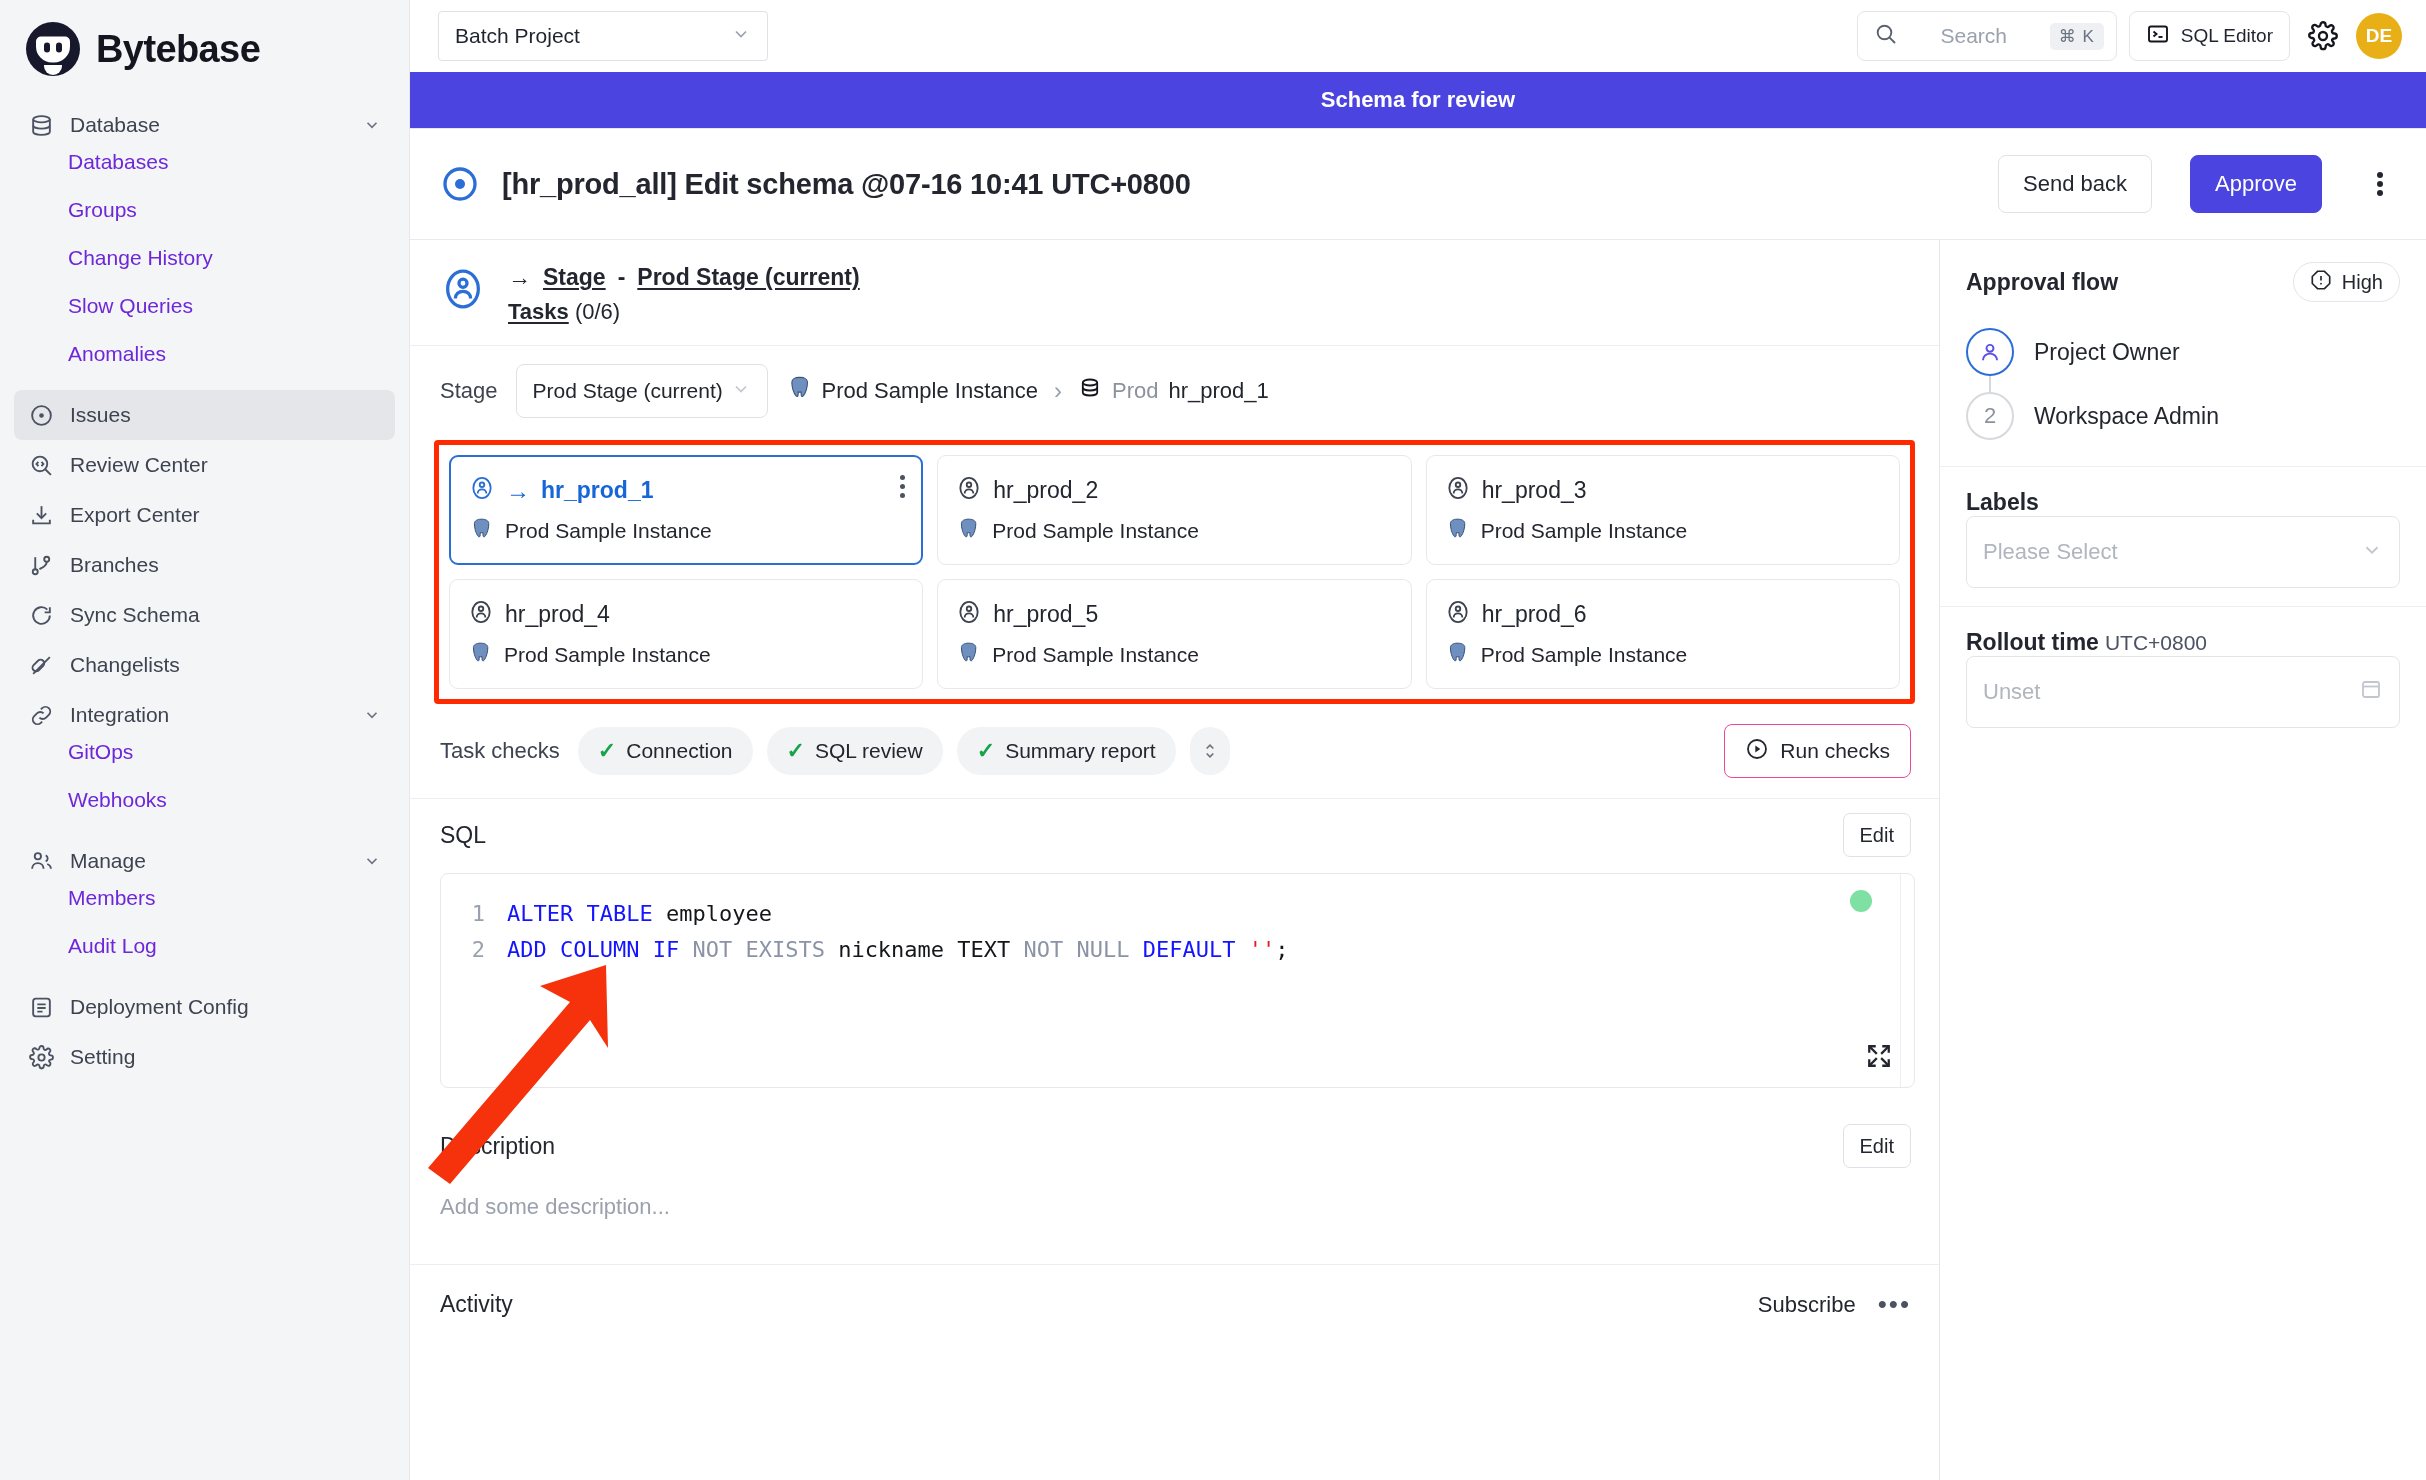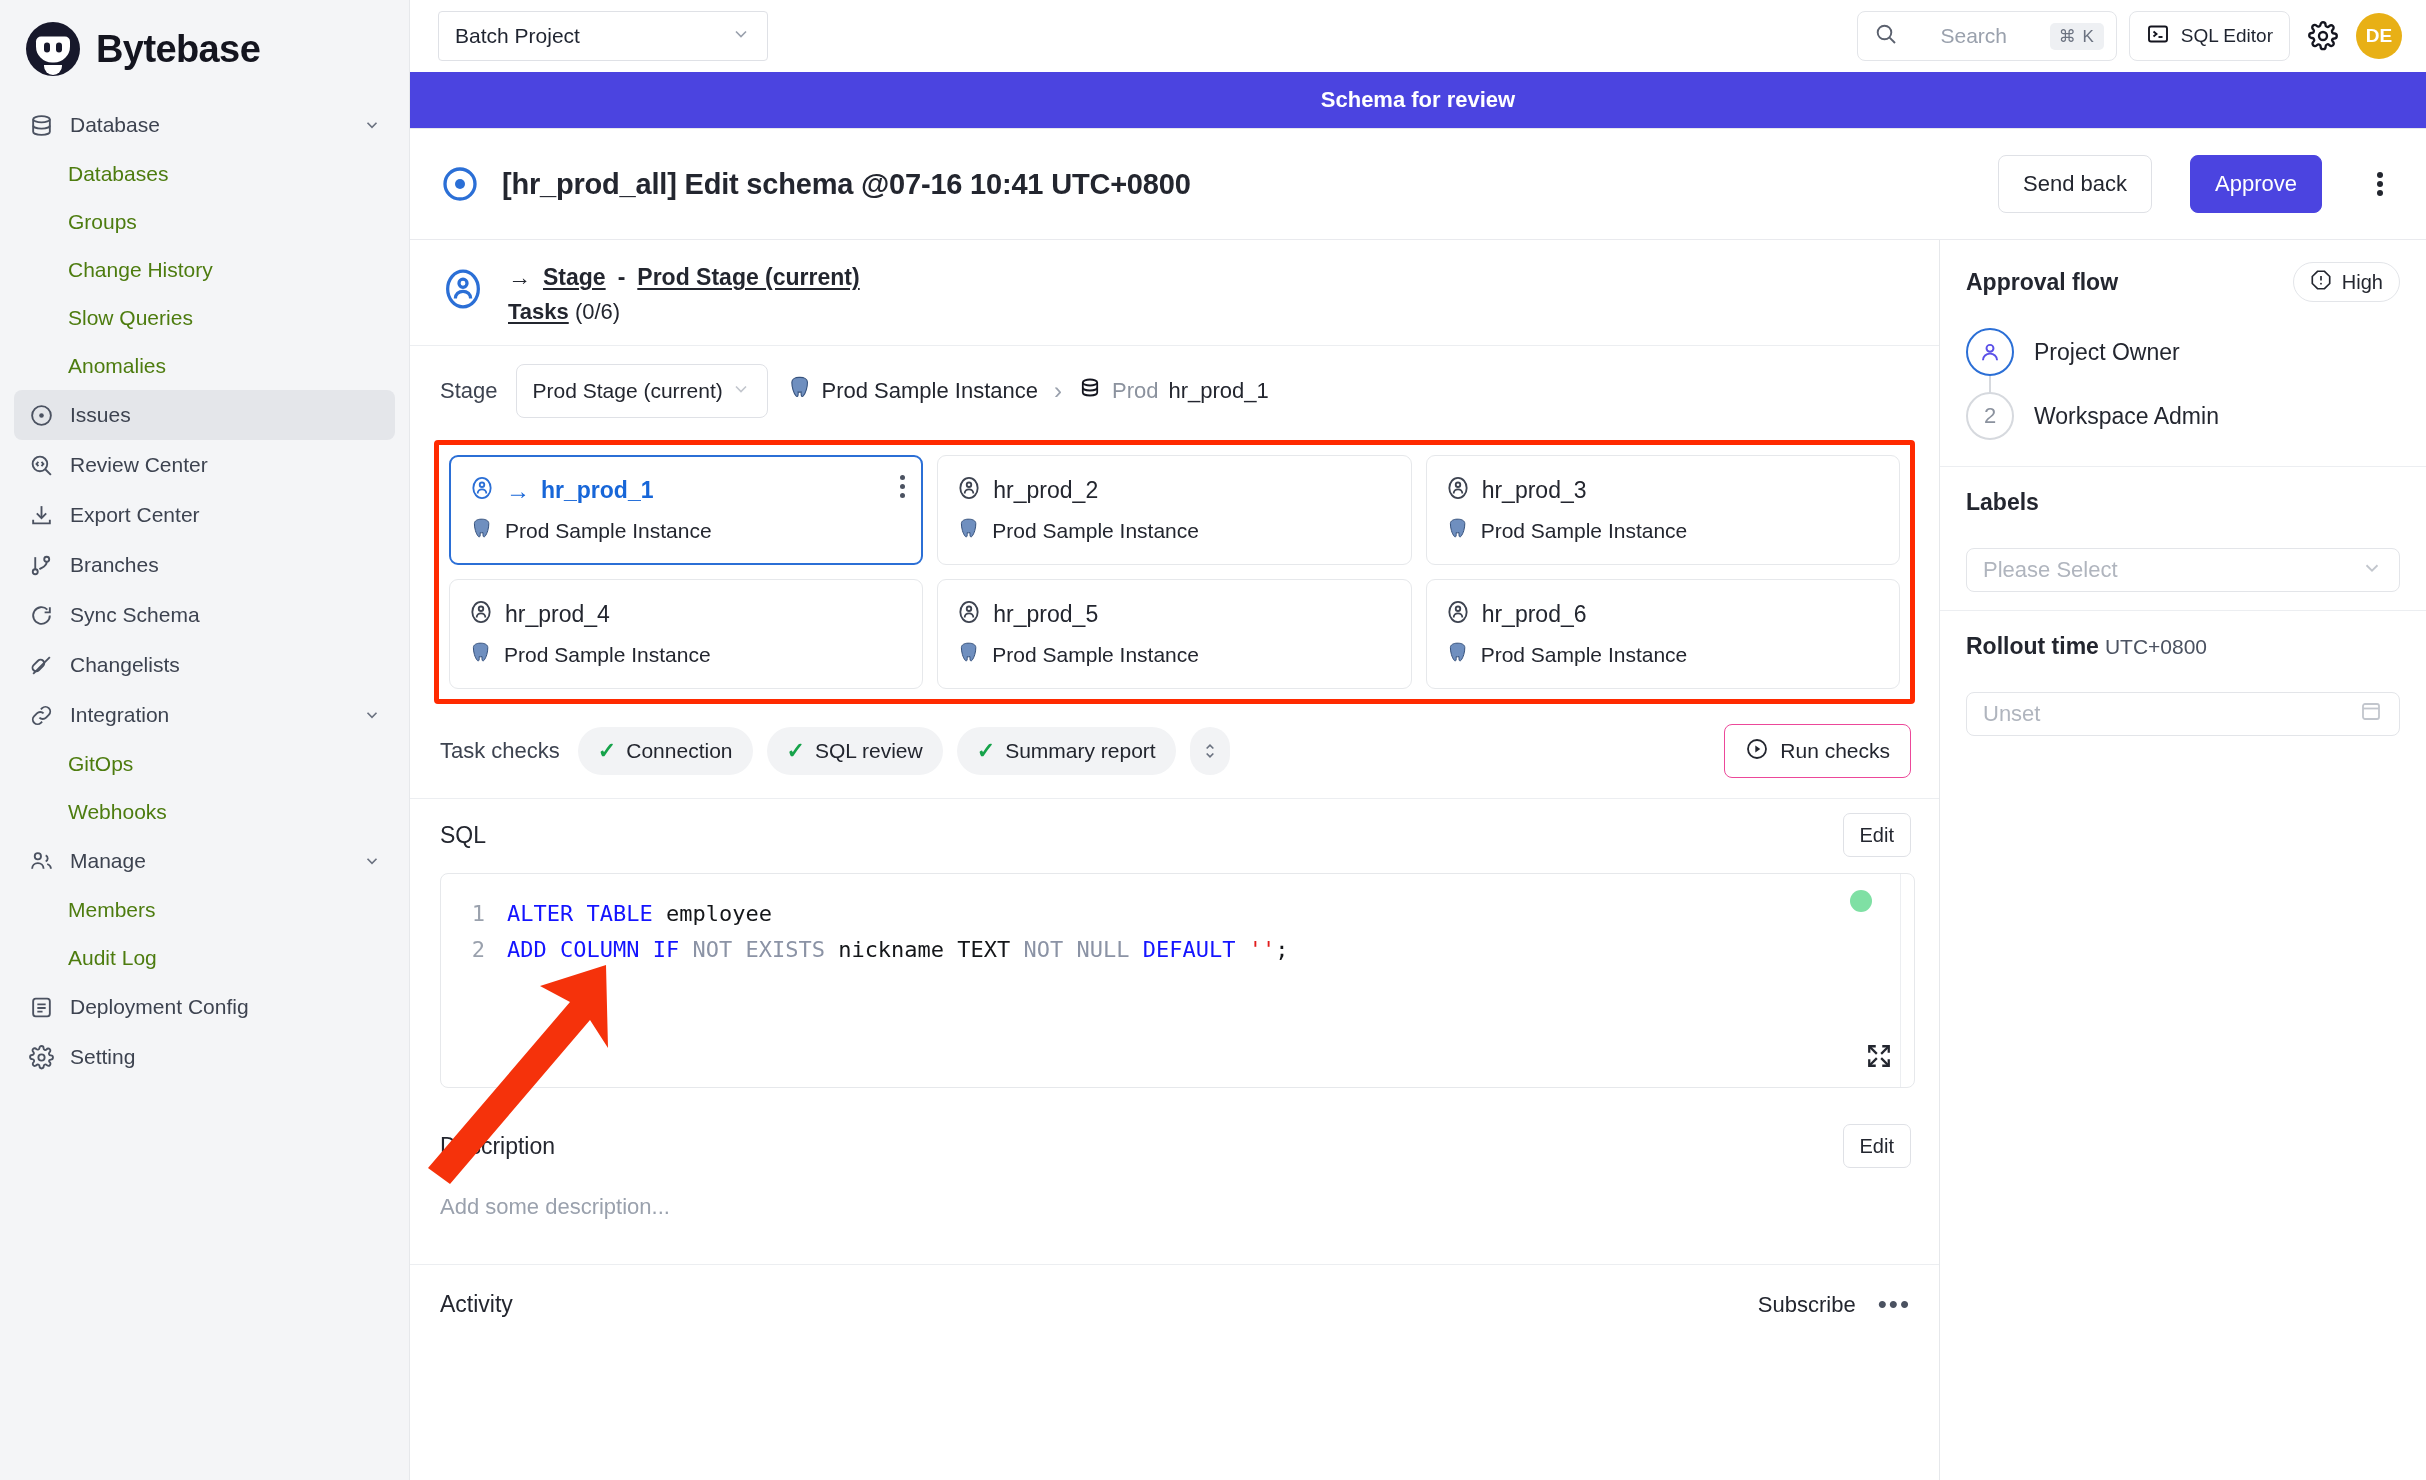--- a/index.html
+++ b/index.html
@@ -49,22 +49,22 @@
     border-radius: 8px; color: #3d4350; font-size: 21px;
     cursor: pointer; position: relative;
   }
   .nav-item .ico { width: 26px; height: 26px; flex: none; display:flex; align-items:center; justify-content:center; color:#4b5261;}
   .nav-item.active { background: #e4e6ea; }
   .nav-item .chev {
     margin-left: auto; width: 18px; height: 18px; color: #6b7280;
     display: flex; align-items: center; justify-content: center;
   }
   .nav-sub {
-    display: flex; align-items: center; height: 48px;
-    margin: 0 14px; padding-left: 54px; font-size: 21px; color: #4d7c0f;
+    display: flex; height: 48px;
+    margin: 0 14px; padding-left: 54px; font-size: 21px; color: #6d28d9;
     border-radius: 8px; cursor: pointer;
   }
 
   
   .main { flex: 1; display: flex; flex-direction: column; min-width: 0; height: 1480px; }
 
   .topbar {
     height: 72px; min-height: 72px; display: flex; align-items: center;
     padding: 0 24px 0 28px; background: #fff; gap: 12px;
   }
@@ -216,21 +216,21 @@
     width: 48px; height: 48px; border-radius:50%; flex:none;
     display:flex; align-items:center; justify-content:center;
     font-size: 22px; color:#8b929e; border: 2px solid #d6d9de; background:#fff; z-index:1;
   }
   .flow-node.act { border-color:#2b6fd6; color:#5b50e8; }
   .flow-line { position:absolute; left: 23px; top: 52px; width:2px; height: 24px; background:#d6d9de;}
   .flow-label { font-size: 23px; color:#23262f;}
   .rc-label { font-size: 23px; font-weight: 700; color:#23262f; }
   .rc-label .sub { font-weight: 400; color:#4b5261; font-size: 21px; margin-left: 6px;}
   .select-box {
-    margin-top: 32px; height: 44px; border:1px solid #e3e5e9; border-radius:8px;
+    margin-top: 0; height: 72px; border:1px solid #e3e5e9; border-radius:8px;
     display:flex; align-items:center; padding: 0 16px; font-size: 22px; color:#b0b5be; cursor:pointer;
   }
   .select-box .chev { margin-left:auto; color:#c2c6cd; font-size:18px;}
   .select-box .cal { margin-left:auto; color:#c2c6cd; }
 
   .red-arrow { position: absolute; left: 420px; top: 960px; pointer-events:none; }
 </style>
 </head>
 <body>
 

